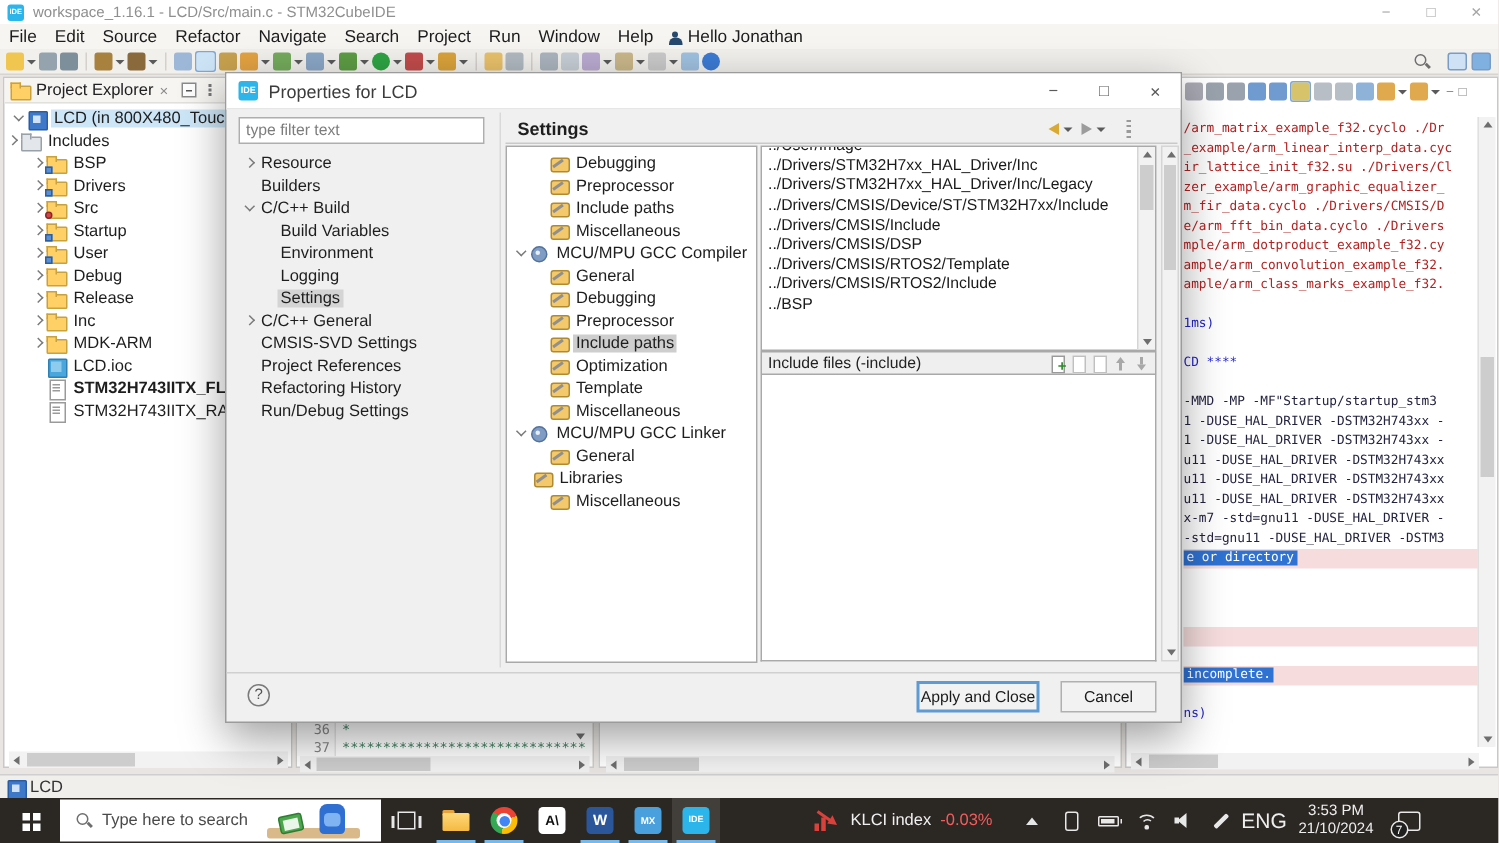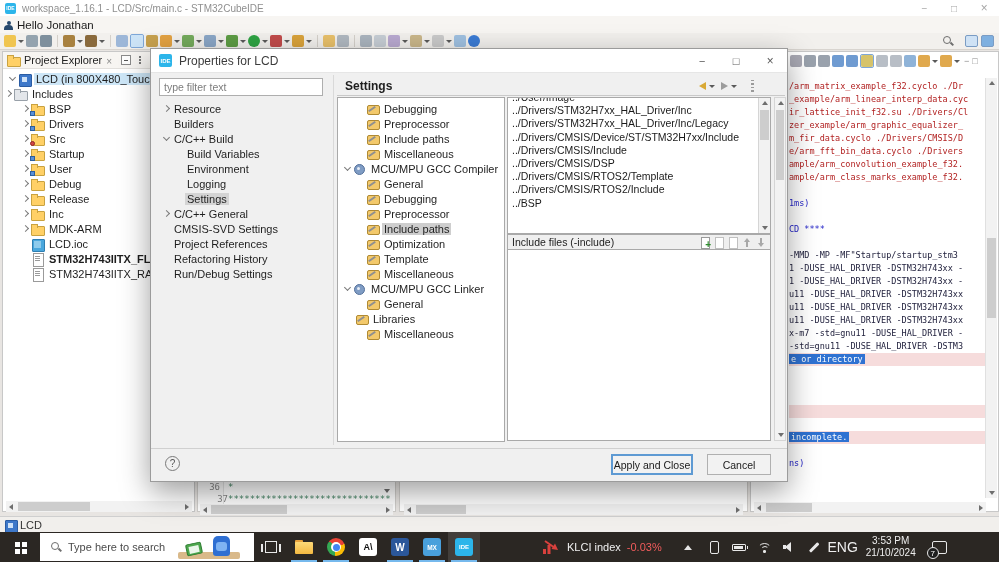--- a/index.html
+++ b/index.html
@@ -230,20 +230,32 @@
       <span class="wctl">
           <i class="g-res"></i>
         </span>
       <span class="wctl">
           <i class="g-close"></i>
         </span>
     </span>
   </div>
 
   <div class="menubar">
+    <span id="menu-items" style="display:flex;">
+        <span class="menu-item">File</span>
+        <span class="menu-item">Edit</span>
+        <span class="menu-item">Source</span>
+        <span class="menu-item">Refactor</span>
+        <span class="menu-item">Navigate</span>
+        <span class="menu-item">Search</span>
+        <span class="menu-item">Project</span>
+        <span class="menu-item">Run</span>
+        <span class="menu-item">Window</span>
+        <span class="menu-item">Help</span>
+      </span>
     <span class="useracct">
       <i class="person"></i>
       <span style="font-size:11.5px;">Hello Jonathan</span>
     </span>
   </div>
 
   <div class="toolbar">
     <span id="tb-icons" style="display:flex;align-items:center;">
         <span class="tbtn">
           <i class="ticon" style="background: rgb(240, 197, 80);"></i>
@@ -438,21 +450,21 @@
       <i class="tri left" style="left:3px;top:2.5px;"></i>
       <span class="sb-thumb" style="left:12px;top:1px;width:72px;height:9px;"></span>
       <i class="tri right" style="right:3px;top:2.5px;"></i>
     </div>
   </div>
 
   <div class="editor1">
     <div class="gutter"></div>
     <span class="eline num" style="left:0;top:429px;">36</span>
     <span class="eline code" style="top:429px;">*</span>
-    <span class="eline num" style="left:8px;top:441px;">37</span>
+    <span class="eline num" style="left:0;top:441px;">37</span>
     <span class="eline code" style="top:441px;">******************************</span>
     <i class="tri down" style="position:absolute;left:186px;top:437px;"></i>
     <div class="hsb" style="left:2px;top:452px;width:193px;">
       <i class="tri left" style="left:3px;top:2.5px;"></i>
       <span class="sb-thumb" style="left:11px;top:1px;width:76px;height:9px;"></span>
       <i class="tri right" style="right:3px;top:2.5px;"></i>
     </div>
   </div>
 
   <div class="editor2">
@@ -503,20 +515,21 @@
         <span class="cwin">−</span>
         <span class="cwin">□</span>
       </div>
     <div class="ccontent" id="console-content">
         <div class="cline red">/arm_matrix_example_f32.cyclo ./Dr</div>
         <div class="cline red">_example/arm_linear_interp_data.cyc</div>
         <div class="cline red">ir_lattice_init_f32.su ./Drivers/Cl</div>
         <div class="cline red">zer_example/arm_graphic_equalizer_</div>
         <div class="cline red">m_fir_data.cyclo ./Drivers/CMSIS/D</div>
         <div class="cline red">e/arm_fft_bin_data.cyclo ./Drivers</div>
+        <div class="cline red">mple/arm_dotproduct_example_f32.cy</div>
         <div class="cline red">ample/arm_convolution_example_f32.</div>
         <div class="cline red">ample/arm_class_marks_example_f32.</div>
         <div class="cline"></div>
         <div class="cline blue">1ms)</div>
         <div class="cline"></div>
         <div class="cline blue">CD ****</div>
         <div class="cline"></div>
         <div class="cline dark">-MMD -MP -MF"Startup/startup_stm3</div>
         <div class="cline dark">1 -DUSE_HAL_DRIVER -DSTM32H743xx -</div>
         <div class="cline dark">1 -DUSE_HAL_DRIVER -DSTM32H743xx -</div>

